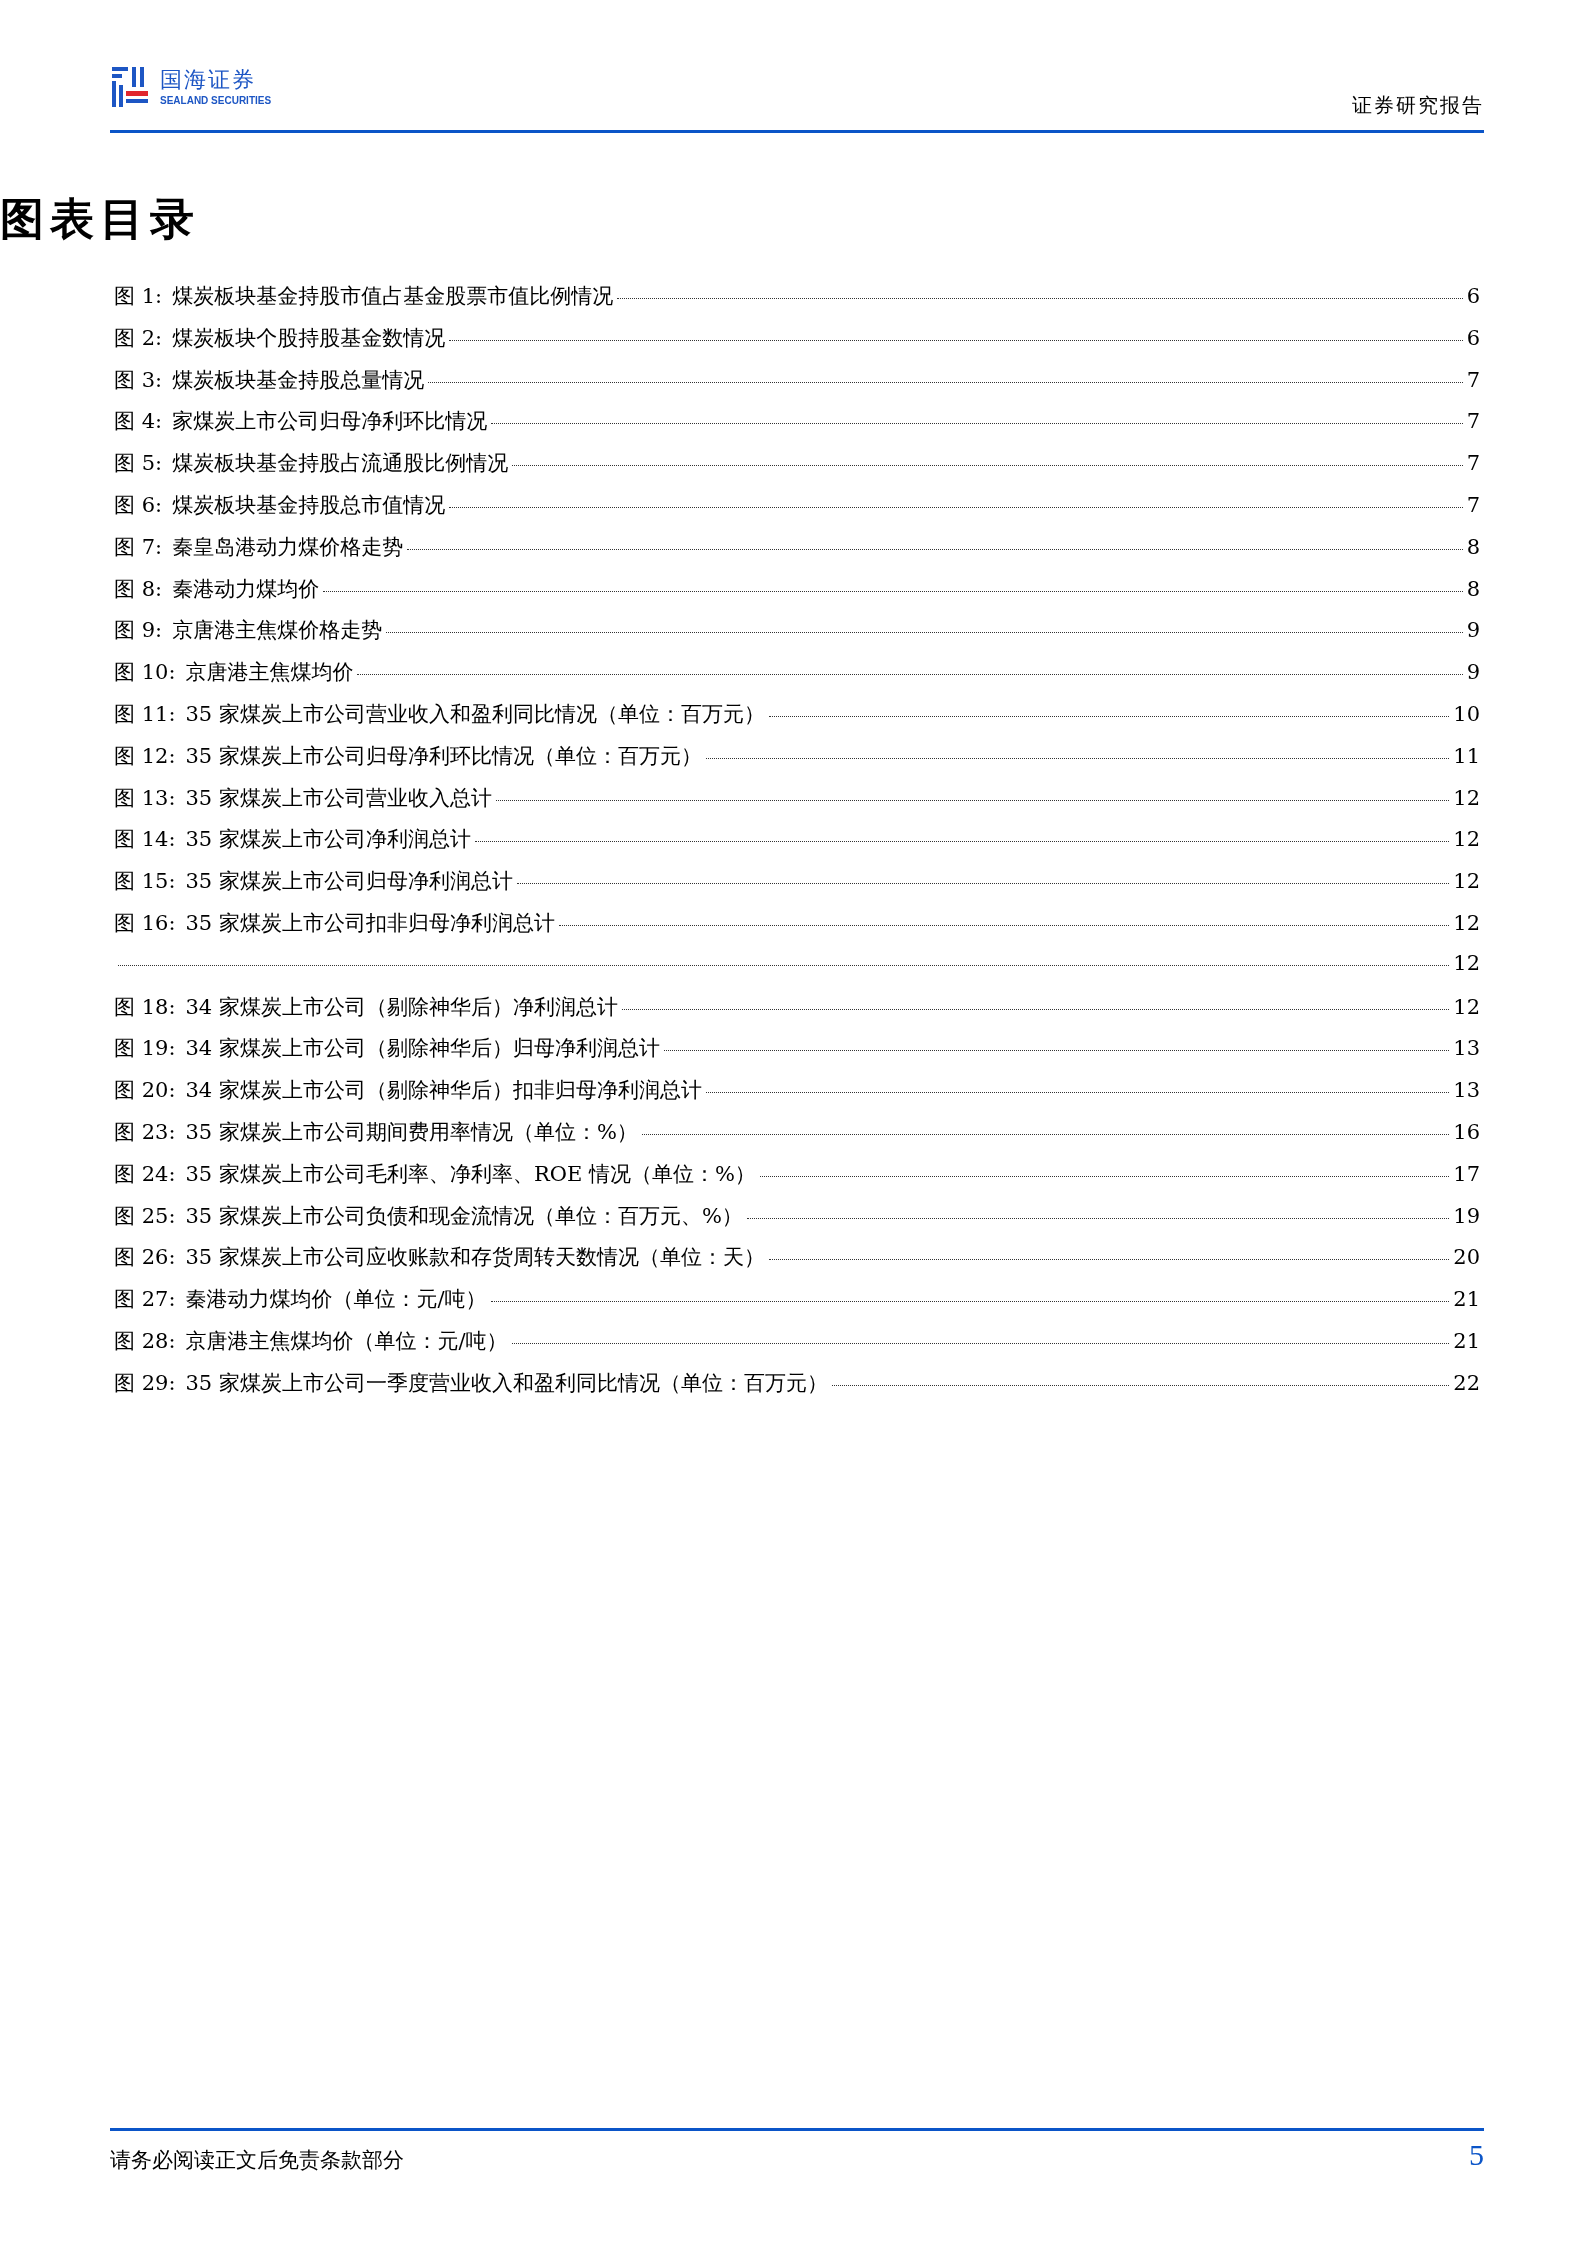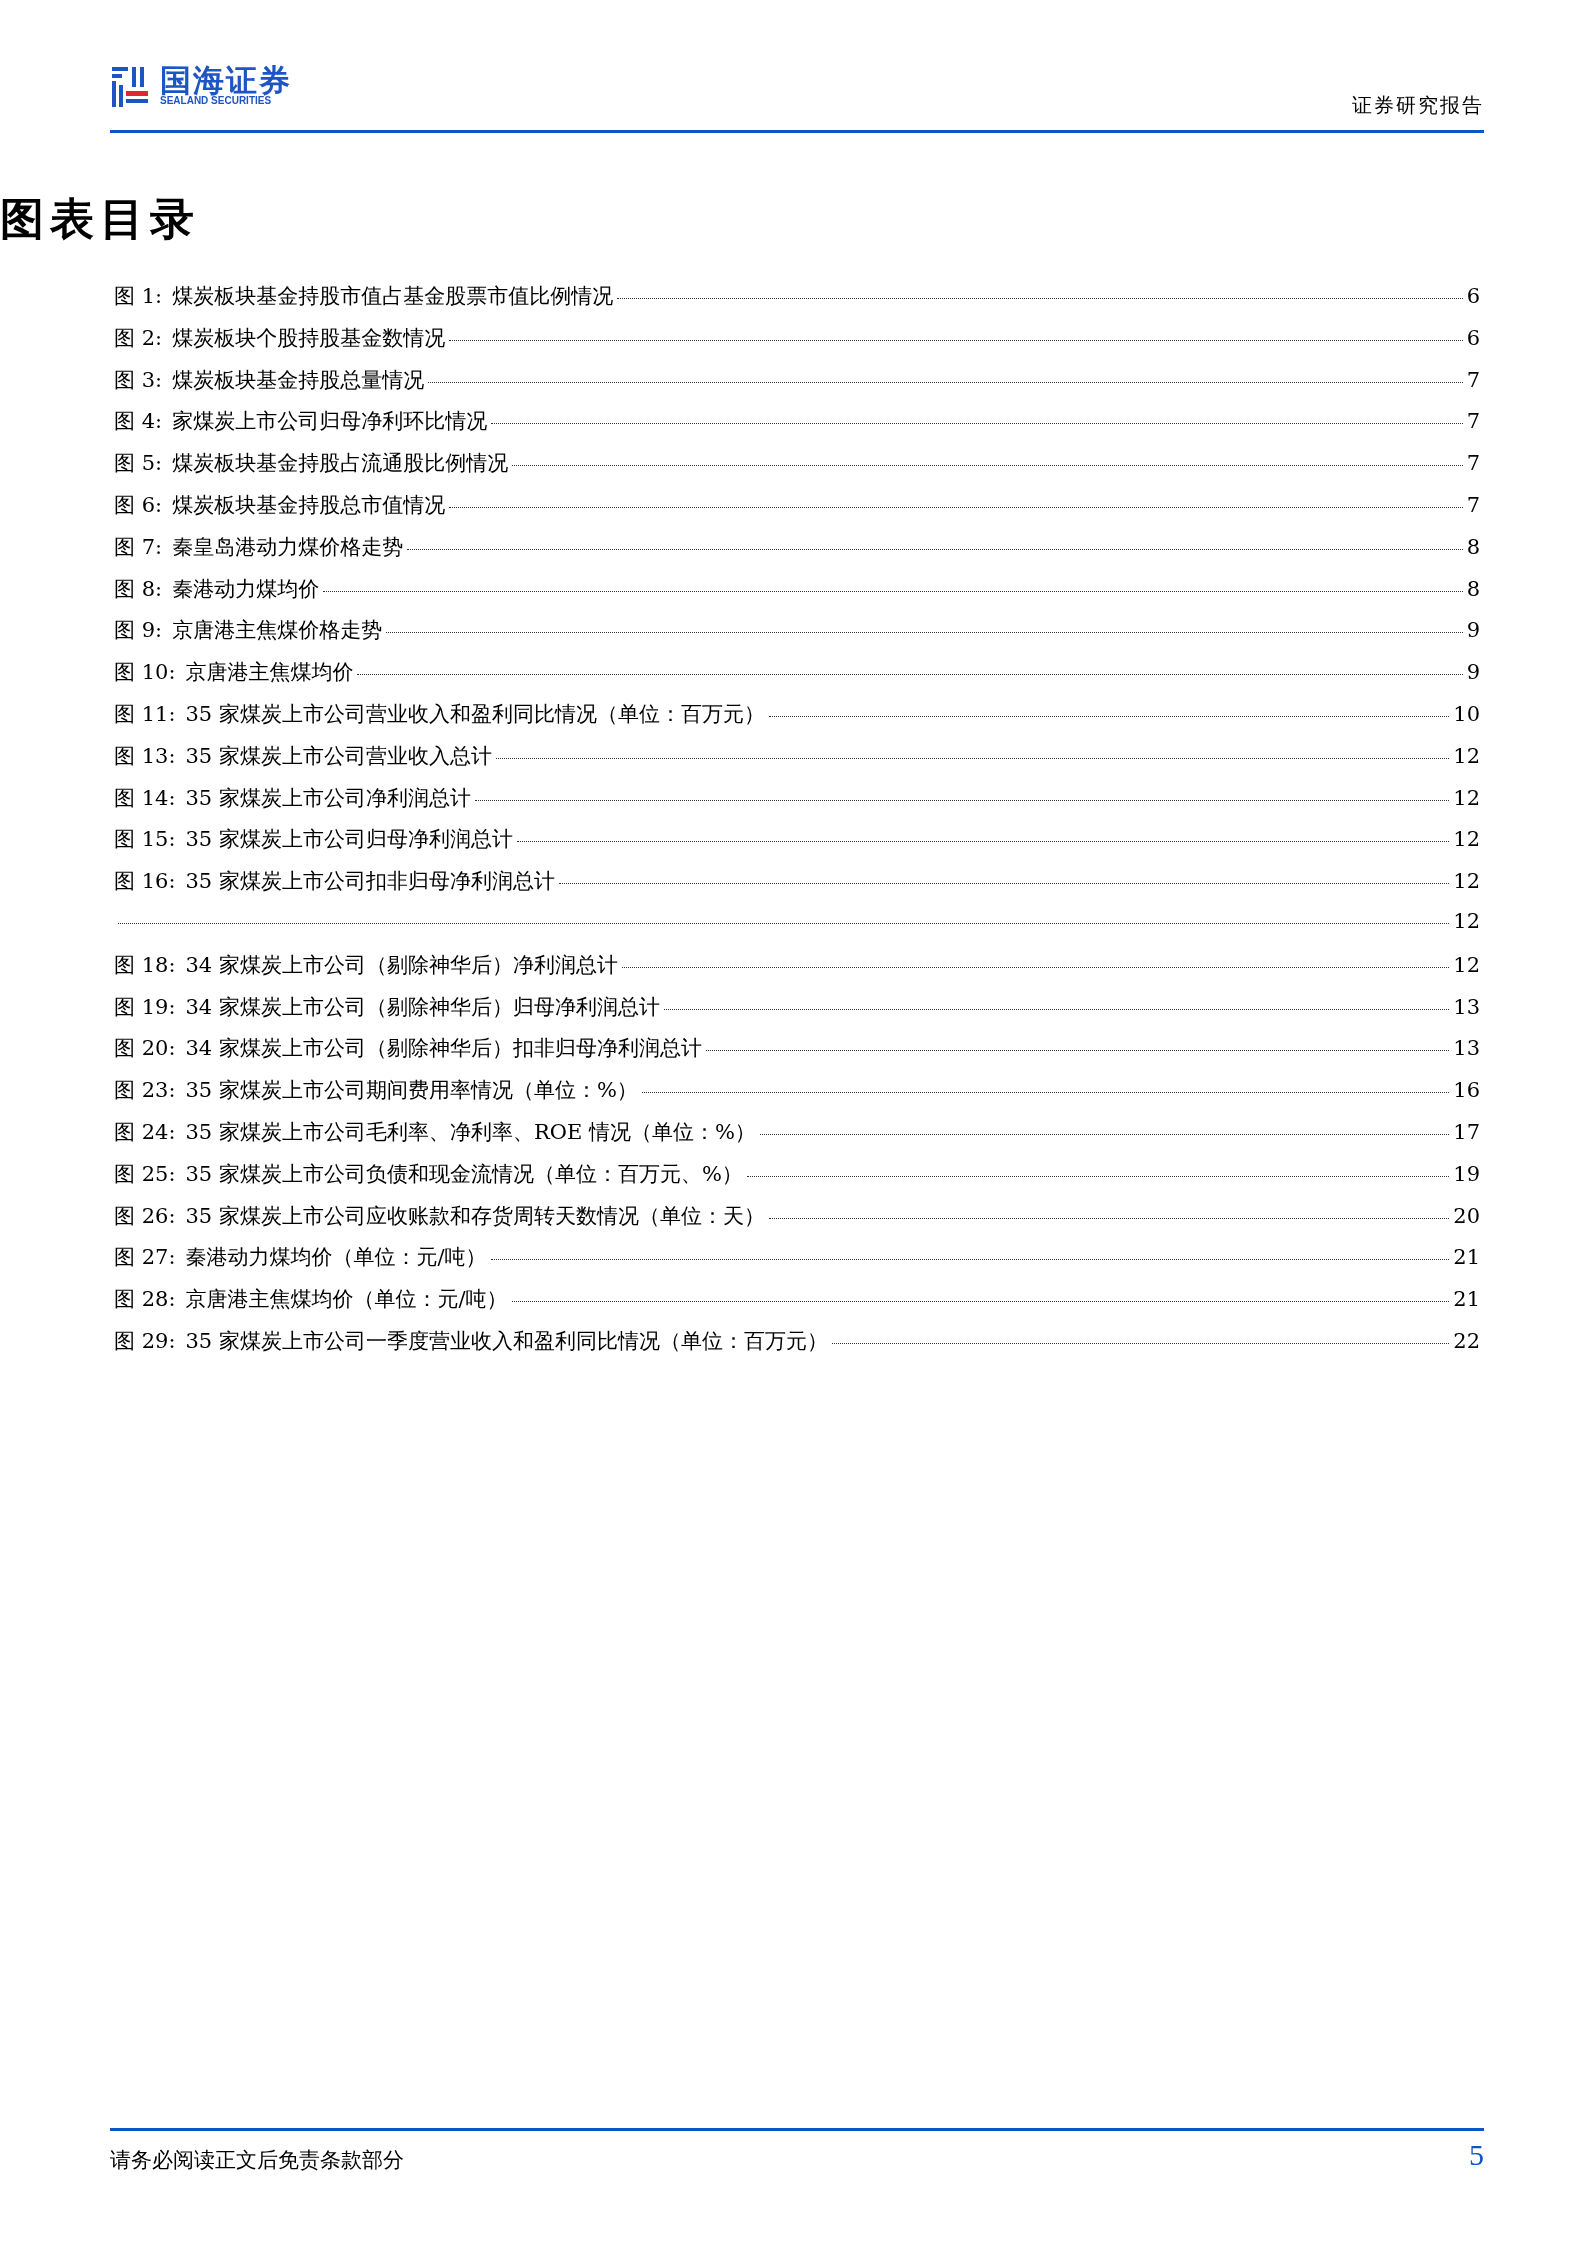--- a/index.html
+++ b/index.html
@@ -2,22 +2,22 @@
 <html><head>
   <meta charset="utf-8">
   <style>
     html, body { margin: 0; padding: 0; background: #ffffff; }
     body { width: 1586px; height: 2244px; position: relative; overflow: hidden;
            font-family: "DejaVu Serif", "Liberation Serif", serif; color: #000; }
     .header { position: absolute; left: 110px; top: 62px; width: 1374px; height: 70px; }
     .logo { position: absolute; left: 0; top: 0; height: 50px; display: flex; align-items: center; }
     .logo-mark { width: 40px; height: 44px; position: relative; margin-right: 10px; }
     .logo-text { display: flex; flex-direction: column; }
-    .logo-cn { font-family: "DejaVu Sans", "Liberation Sans", sans-serif; font-weight: bold;
-               font-size: 31px; color: #1d56c4; letter-spacing: 2px; line-height: 28px; }
+    .logo-cn { font-family: "DejaVu Sans", "Liberation Sans", sans-serif; font-weight: normal;
+               font-size: 22px; color: #1d56c4; letter-spacing: 2px; line-height: 28px; }
     .logo-en { font-family: "Liberation Sans", "DejaVu Sans", sans-serif; font-weight: bold;
                font-size: 10px; color: #1d56c4; line-height: 14px; }
     .header-right { position: absolute; right: 0; top: 30px; font-size: 20px; letter-spacing: 2px; }
     .header-rule { position: absolute; left: 0; top: 68px; width: 1374px; height: 3px; background: #0b55c8; }
 
     .title { position: absolute; left: 0; width: 1586px; top: 190px; 
              font-size: 44px; font-weight: bold; letter-spacing: 6px;
              font-family: "DejaVu Serif", serif; }
 
     .toc { position: absolute; left: 114px; top: 262px; width: 1366px; margin-top: 20px; }
@@ -109,20 +109,25 @@
       <span class="toc-label"><span class="toc-fig">图 10:</span><span>京唐港主焦煤均价</span></span>
       <span class="toc-dots"></span>
       <span class="toc-page">9</span>
     </div>
     <div class="toc-row">
       <span class="toc-label"><span class="toc-fig">图 11:</span><span>35 家煤炭上市公司营业收入和盈利同比情况（单位：百万元）</span></span>
       <span class="toc-dots"></span>
       <span class="toc-page">10</span>
     </div>
     <div class="toc-row">
+      <span class="toc-label"><span class="toc-fig">图 12:</span><span>35 家煤炭上市公司归母净利环比情况（单位：百万元）</span></span>
+      <span class="toc-dots"></span>
+      <span class="toc-page">11</span>
+    </div>
+    <div class="toc-row">
       <span class="toc-label"><span class="toc-fig">图 13:</span><span>35 家煤炭上市公司营业收入总计</span></span>
       <span class="toc-dots"></span>
       <span class="toc-page">12</span>
     </div>
     <div class="toc-row">
       <span class="toc-label"><span class="toc-fig">图 14:</span><span>35 家煤炭上市公司净利润总计</span></span>
       <span class="toc-dots"></span>
       <span class="toc-page">12</span>
     </div>
     <div class="toc-row">

